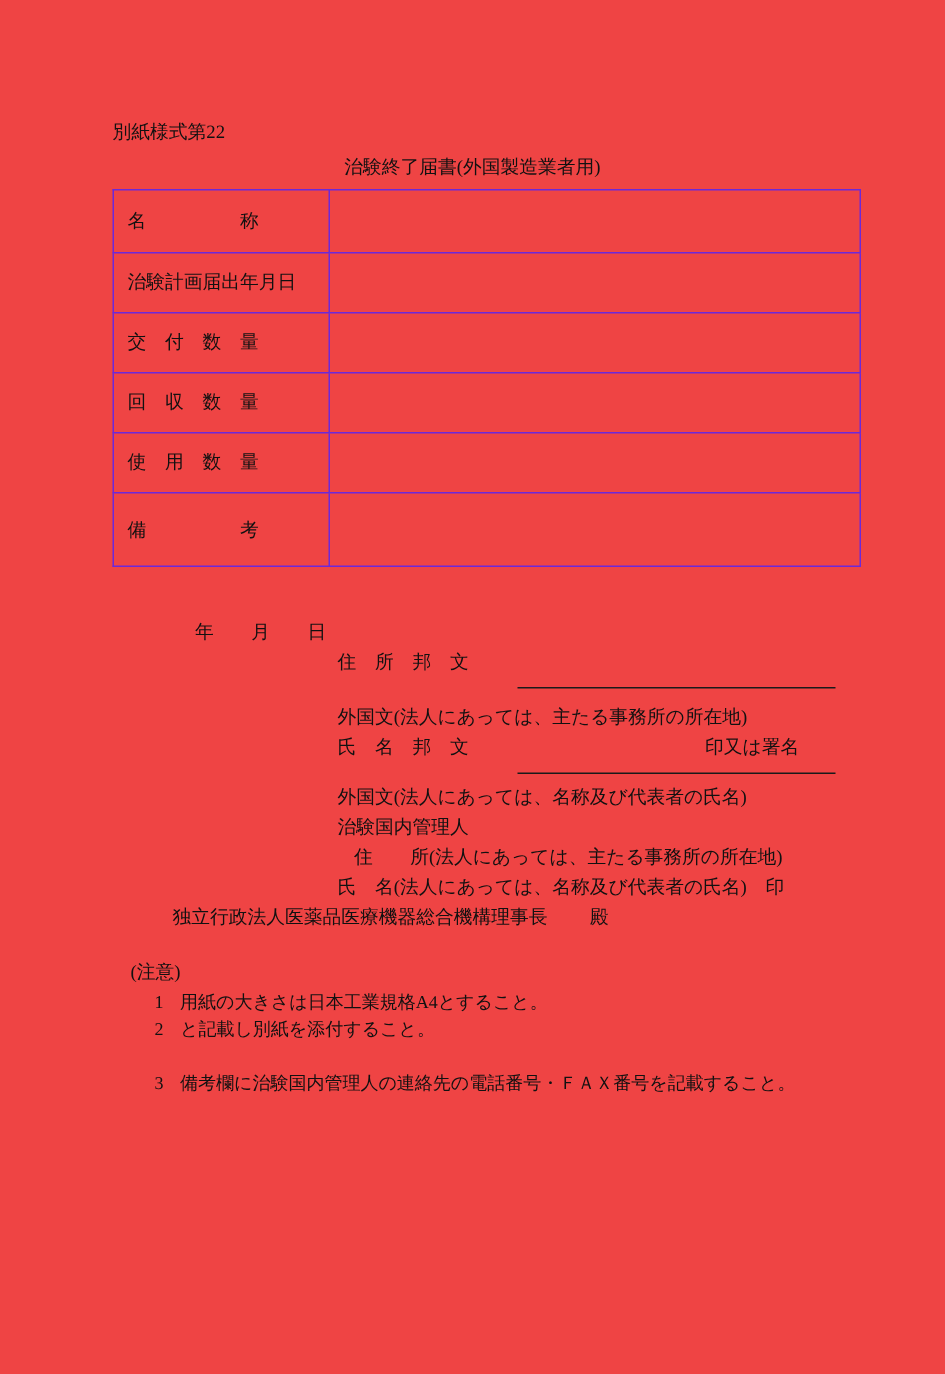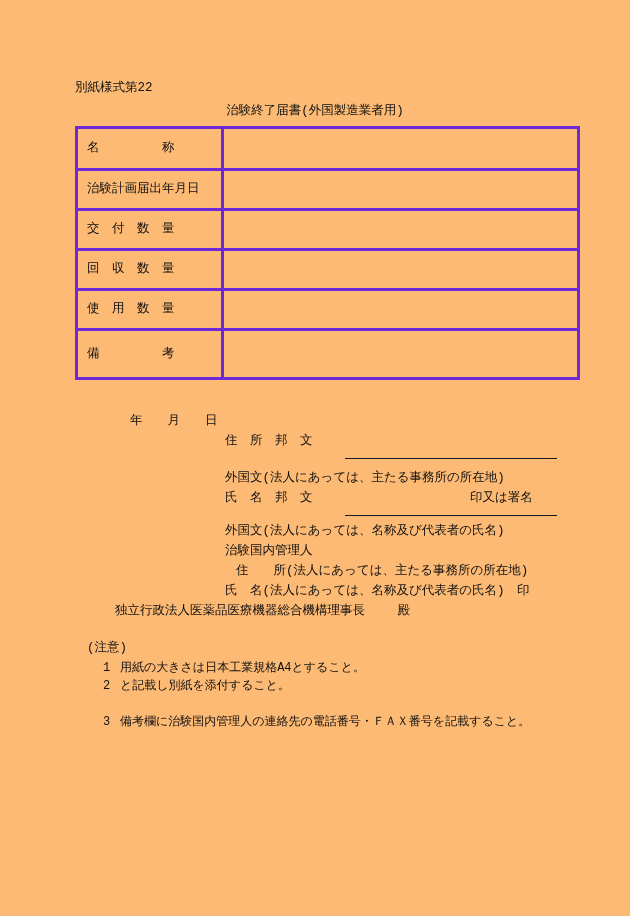--- a/index.html
+++ b/index.html
@@ -1,39 +1,39 @@
 <!DOCTYPE html>
 <html><head>
 <meta charset="utf-8">
 <style>
   html, body { margin: 0; padding: 0; background: #ffffff; }
   .page {
     position: relative;
     width: 630px;
     height: 916px;
-    background: #fdba74;
+    background: #ef4444;
     color: #111111;
-    font-family: Liberation Mono, monospace;
+    font-family: Liberation Serif, serif;
     font-size: 12.5px;
     line-height: 1.35;
     overflow: hidden;
   }
   .abs { position: absolute; white-space: nowrap; }
 
   .form-number { left: 75px; top: 80px; }
   .doc-title   { left: 0; top: 103px; width: 630px; text-align: center; }
 
   .form-table {
     position: absolute;
     left: 75px;
     top: 126px;
     border-collapse: collapse;
     table-layout: fixed;
   }
-  .form-table td { border: 3px solid #6d28d9; vertical-align: middle; }
+  .form-table td { border: 1px solid #6d28d9; vertical-align: middle; }
   .label-cell { width: 130px; padding: 0 4px 0 9px; white-space: nowrap; overflow: hidden; }
   .value-cell { width: 351px; }
   tr.h42 { height: 42px; }
   tr.h40 { height: 40px; }
   tr.h53 { height: 49px; }
 
   .declaration { left: 100px; top: 390px; }
   .date-line   { left: 130px; top: 413px; }
 
   .addr-jp     { left: 225px; top: 433px; }

